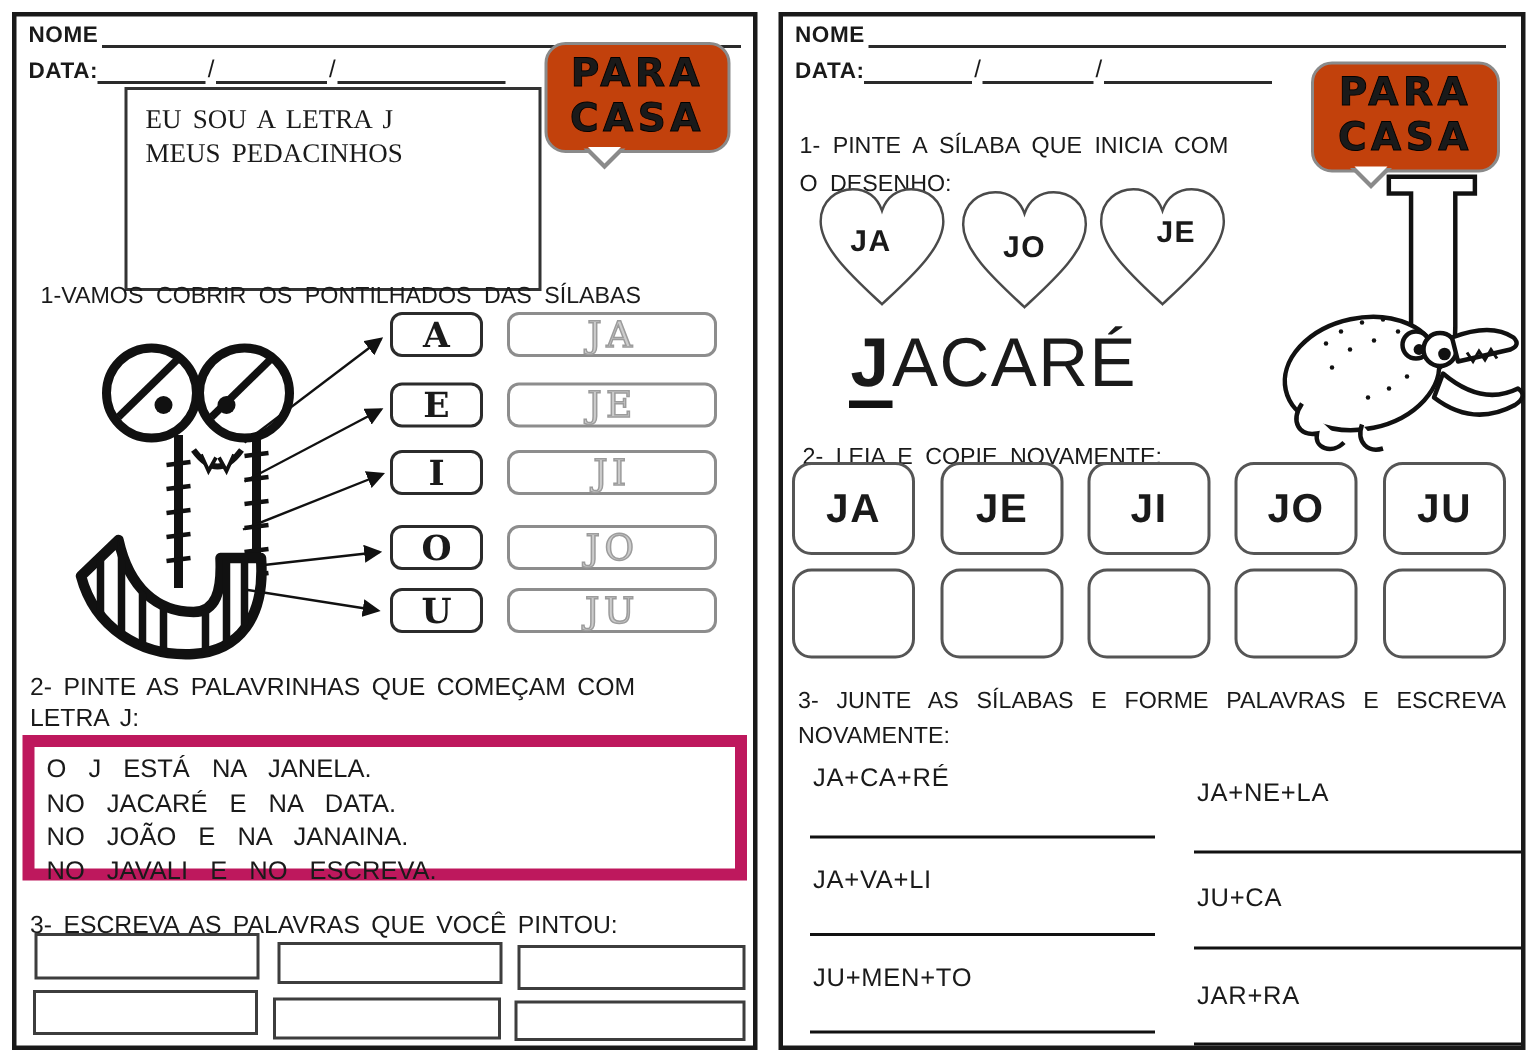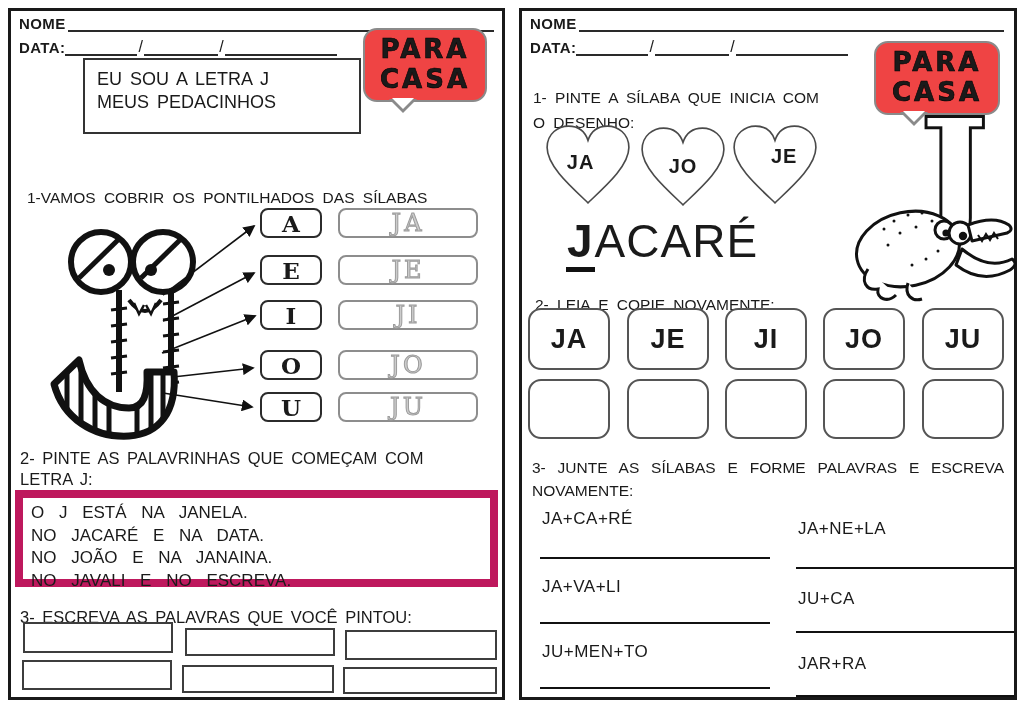--- a/index.html
+++ b/index.html
@@ -10,21 +10,21 @@
   .page-right{left:519px;width:498px;}
   .abs{position:absolute;}
 
   
   .hdr-row{display:flex;align-items:flex-end;font-size:15px;font-weight:600;letter-spacing:.4px;}
   .hdr-line{flex:1;border-bottom:2px solid #2a2a2a;height:15px;margin-left:2px;}
   .date-seg{display:inline-block;border-bottom:2px solid #2a2a2a;height:15px;}
   .date-slash{font-weight:400;font-size:16px;padding:0 1px;}
 
   
-  .badge{border:2.5px solid #8a8a8a;border-radius:14px;background:#ef4444;text-align:center;
+  .badge{border:2.5px solid #8a8a8a;border-radius:14px;background:#c2410c;text-align:center;
          padding-top:4px;box-sizing:border-box;z-index:5;}
   .badge-line{font-size:26px;font-weight:900;letter-spacing:3px;line-height:30px;
               font-family:"DejaVu Sans",sans-serif;-webkit-text-stroke:.6px #000;}
   .badge-tail{position:absolute;bottom:-13px;left:24px;width:0;height:0;
               border-left:14px solid transparent;border-right:14px solid transparent;border-top:14px solid #8a8a8a;}
   .badge-tail:after{content:"";position:absolute;left:-11px;top:-15px;width:0;height:0;
               border-left:11px solid transparent;border-right:11px solid transparent;border-top:11px solid #fff;}
 
   .intro-box{border:2px solid #333;padding:8px 0 0 12px;box-sizing:border-box;}
   .intro-line{font-size:18px;line-height:23px;word-spacing:3px;}
@@ -78,21 +78,21 @@
       <span class="date-slash">/</span>
       <span class="date-seg" style="width:112px;"></span>
     </div>
 
     <div class="abs badge" style="left:352px;top:17px;width:124px;height:74px;">
       <div class="badge-line">PARA</div>
       <div class="badge-line">CASA</div>
       <div class="badge-tail"></div>
     </div>
 
-    <div class="abs intro-box" style="left:72px;top:47px;width:278px;height:76px;">
+    <div class="abs intro-box" style="left:72px;top:47px;width:278px;height:136px;font-family:Liberation Serif, serif;">
       <div class="intro-line">EU SOU A LETRA J</div>
       <div class="intro-line">MEUS PEDACINHOS</div>
     </div>
 
     <div class="abs small-title" style="left:16px;top:174px;">1-VAMOS COBRIR OS PONTILHADOS DAS SÍLABAS</div>
 
     <svg class="abs" style="left:30px;top:213px;" width="205" height="235" viewBox="0 0 205 235">
       <line x1="78" y1="66" x2="78" y2="168" stroke="#111" stroke-width="6"></line>
       <line x1="130" y1="66" x2="130" y2="180" stroke="#111" stroke-width="6"></line>
       <g stroke="#111" stroke-width="3">

